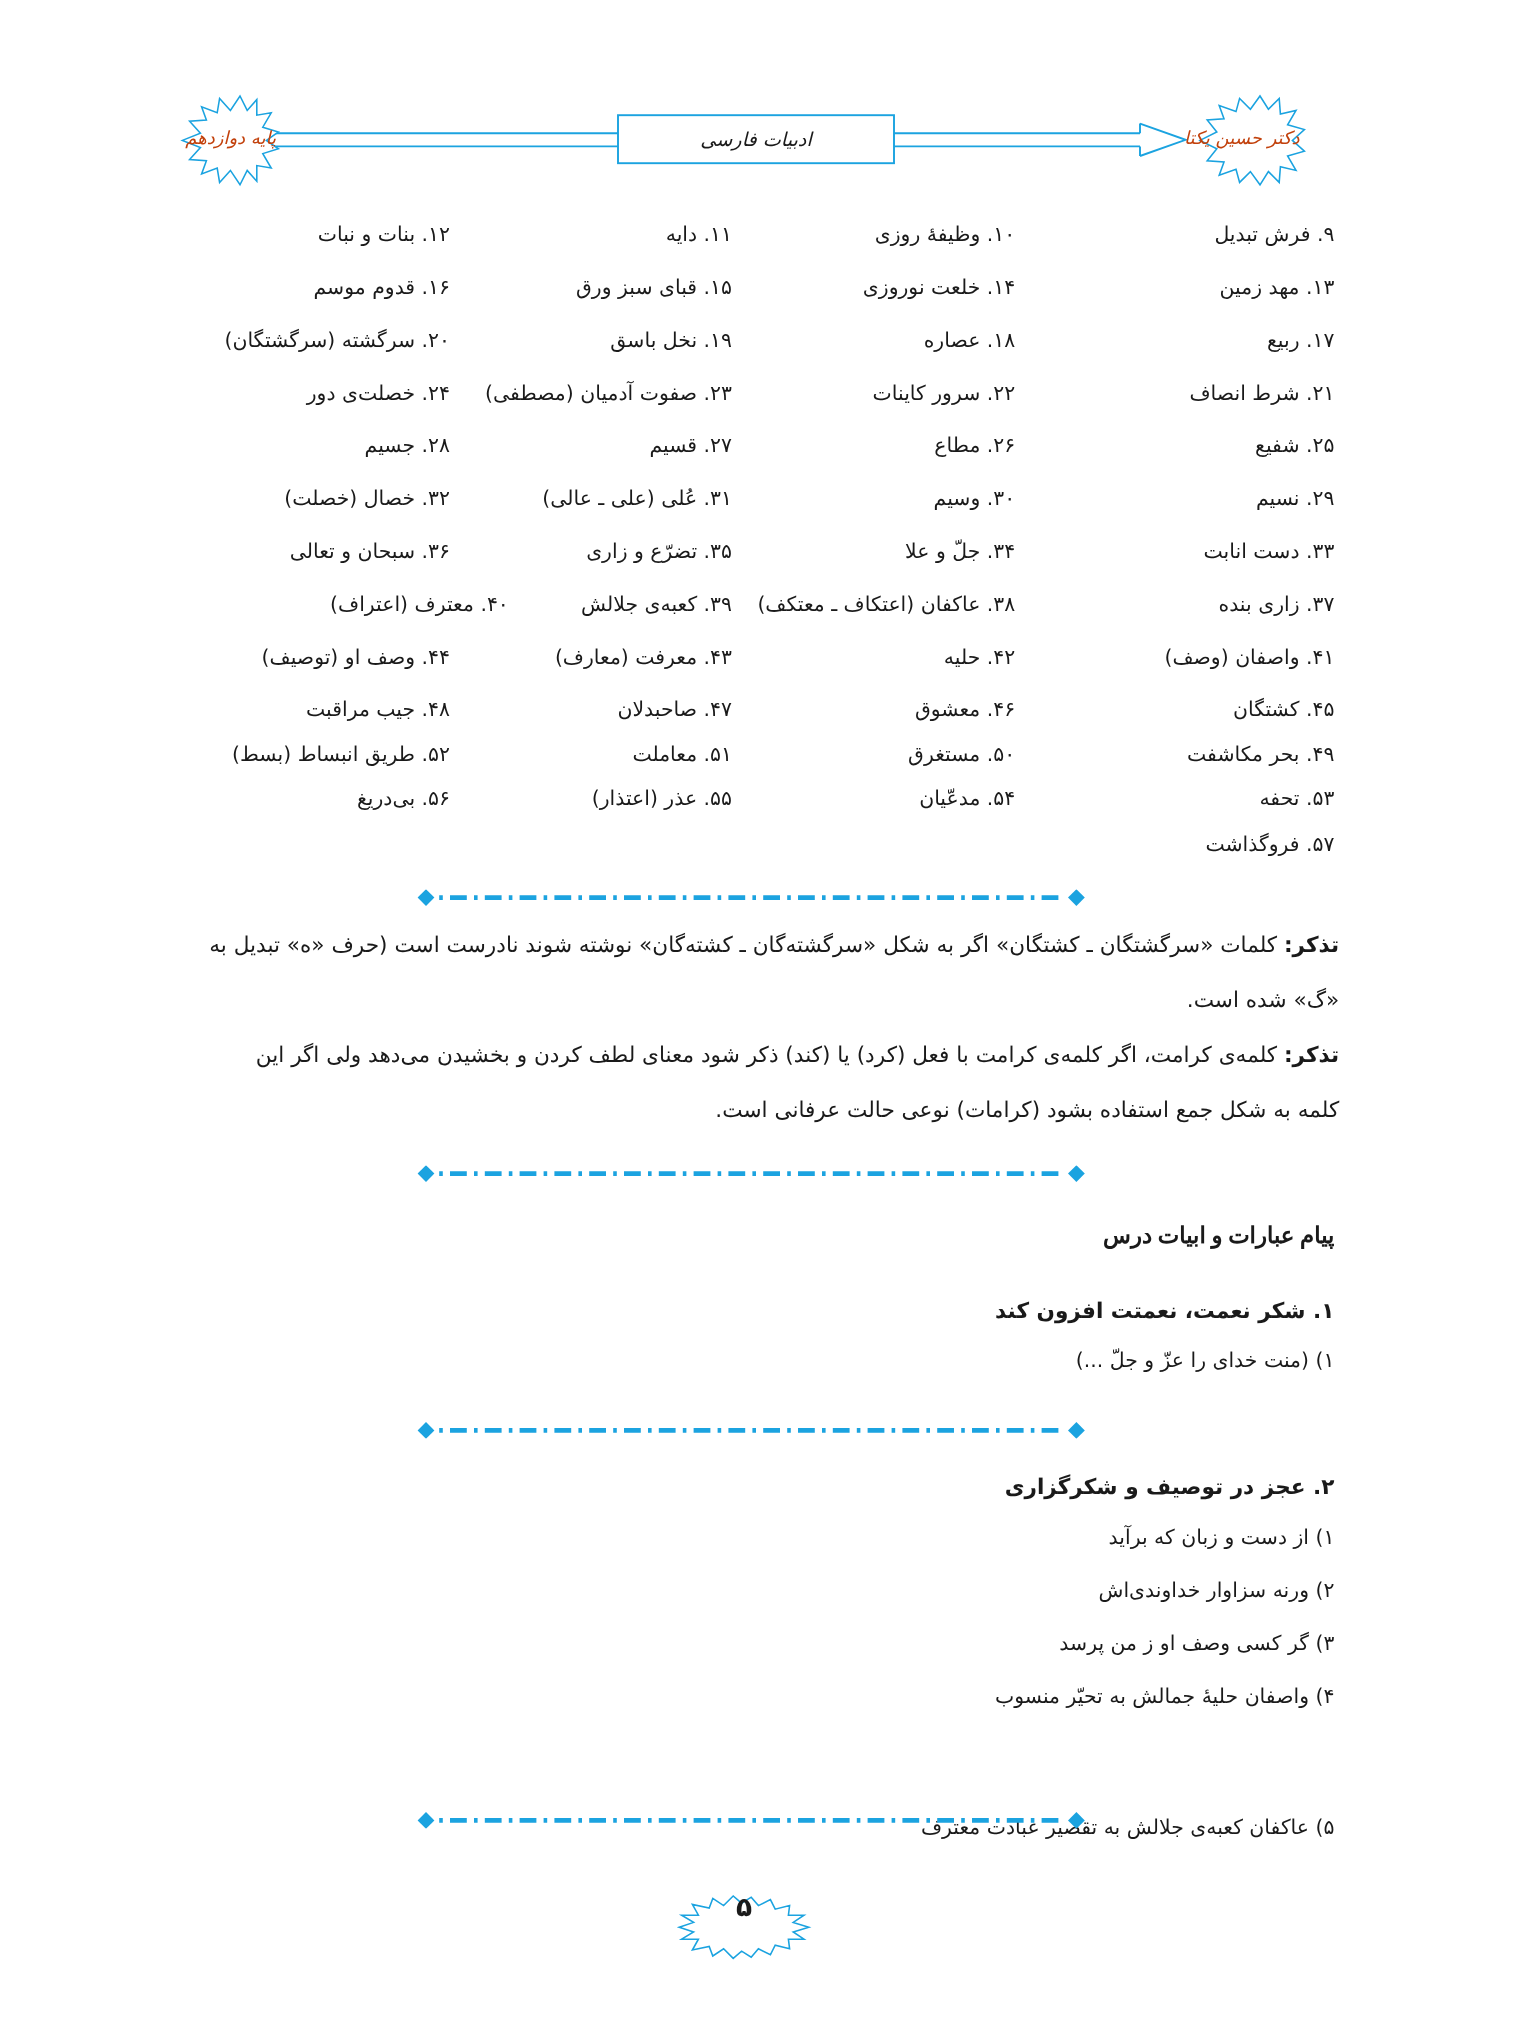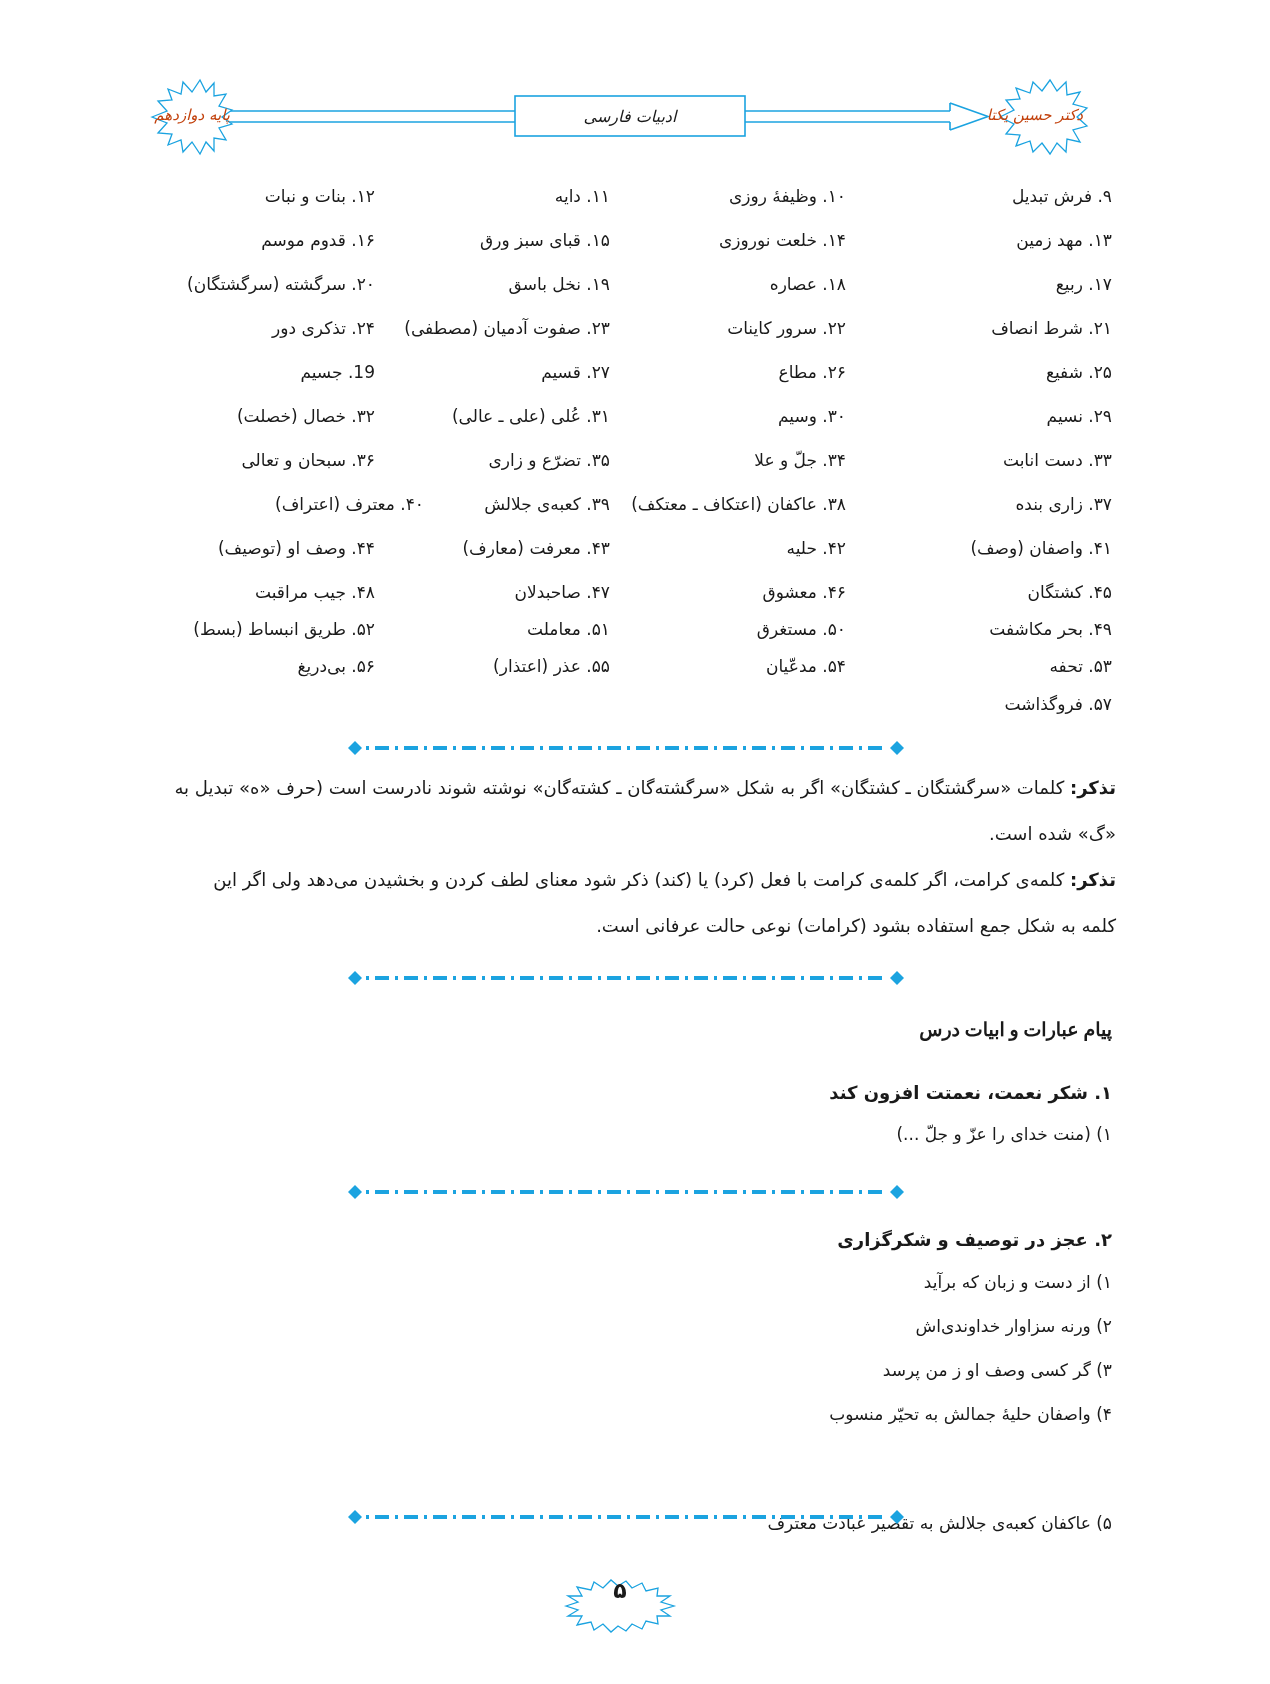--- a/index.html
+++ b/index.html
@@ -80,26 +80,26 @@
   <div class="vocab-item" style="right:895px; top:228px;"><span>۱۶</span>. <span>قدوم موسم</span></div>
 
   <div class="vocab-item" style="right:158px; top:272px;"><span>۱۷</span>. <span>ربیع</span></div>
   <div class="vocab-item" style="right:424px; top:272px;"><span>۱۸</span>. <span>عصاره</span></div>
   <div class="vocab-item" style="right:660px; top:272px;"><span>۱۹</span>. <span>نخل باسق</span></div>
   <div class="vocab-item" style="right:895px; top:272px;"><span>۲۰</span>. <span>سرگشته (سرگشتگان)</span></div>
 
   <div class="vocab-item" style="right:158px; top:316px;"><span>۲۱</span>. <span>شرط انصاف</span></div>
   <div class="vocab-item" style="right:424px; top:316px;"><span>۲۲</span>. <span>سرور کاینات</span></div>
   <div class="vocab-item" style="right:660px; top:316px;"><span>۲۳</span>. <span>صفوت آدمیان (مصطفی)</span></div>
-  <div class="vocab-item" style="right:895px; top:316px;"><span>۲۴</span>. <span>تذکر‌ی دور</span></div>
+  <div class="vocab-item" style="right:895px; top:316px;"><span>۲۴</span>. <span>خصلت‌ی دور</span></div>
 
   <div class="vocab-item" style="right:158px; top:360px;"><span>۲۵</span>. <span>شفیع</span></div>
   <div class="vocab-item" style="right:424px; top:360px;"><span>۲۶</span>. <span>مطاع</span></div>
   <div class="vocab-item" style="right:660px; top:360px;"><span>۲۷</span>. <span>قسیم</span></div>
-  <div class="vocab-item" style="right:895px; top:360px;"><span>19</span>. <span>جسیم</span></div>
+  <div class="vocab-item" style="right:895px; top:360px;"><span>۲۸</span>. <span>جسیم</span></div>
 
   <div class="vocab-item" style="right:158px; top:404px;"><span>۲۹</span>. <span>نسیم</span></div>
   <div class="vocab-item" style="right:424px; top:404px;"><span>۳۰</span>. <span>وسیم</span></div>
   <div class="vocab-item" style="right:660px; top:404px;"><span>۳۱</span>. <span>عُلی (علی ـ عالی)</span></div>
   <div class="vocab-item" style="right:895px; top:404px;"><span>۳۲</span>. <span>خصال (خصلت)</span></div>
 
   <div class="vocab-item" style="right:158px; top:448px;"><span>۳۳</span>. <span>دست انابت</span></div>
   <div class="vocab-item" style="right:424px; top:448px;"><span>۳۴</span>. <span>جلّ و علا</span></div>
   <div class="vocab-item" style="right:660px; top:448px;"><span>۳۵</span>. <span>تضرّع و زاری</span></div>
   <div class="vocab-item" style="right:895px; top:448px;"><span>۳۶</span>. <span>سبحان و تعالی</span></div>

